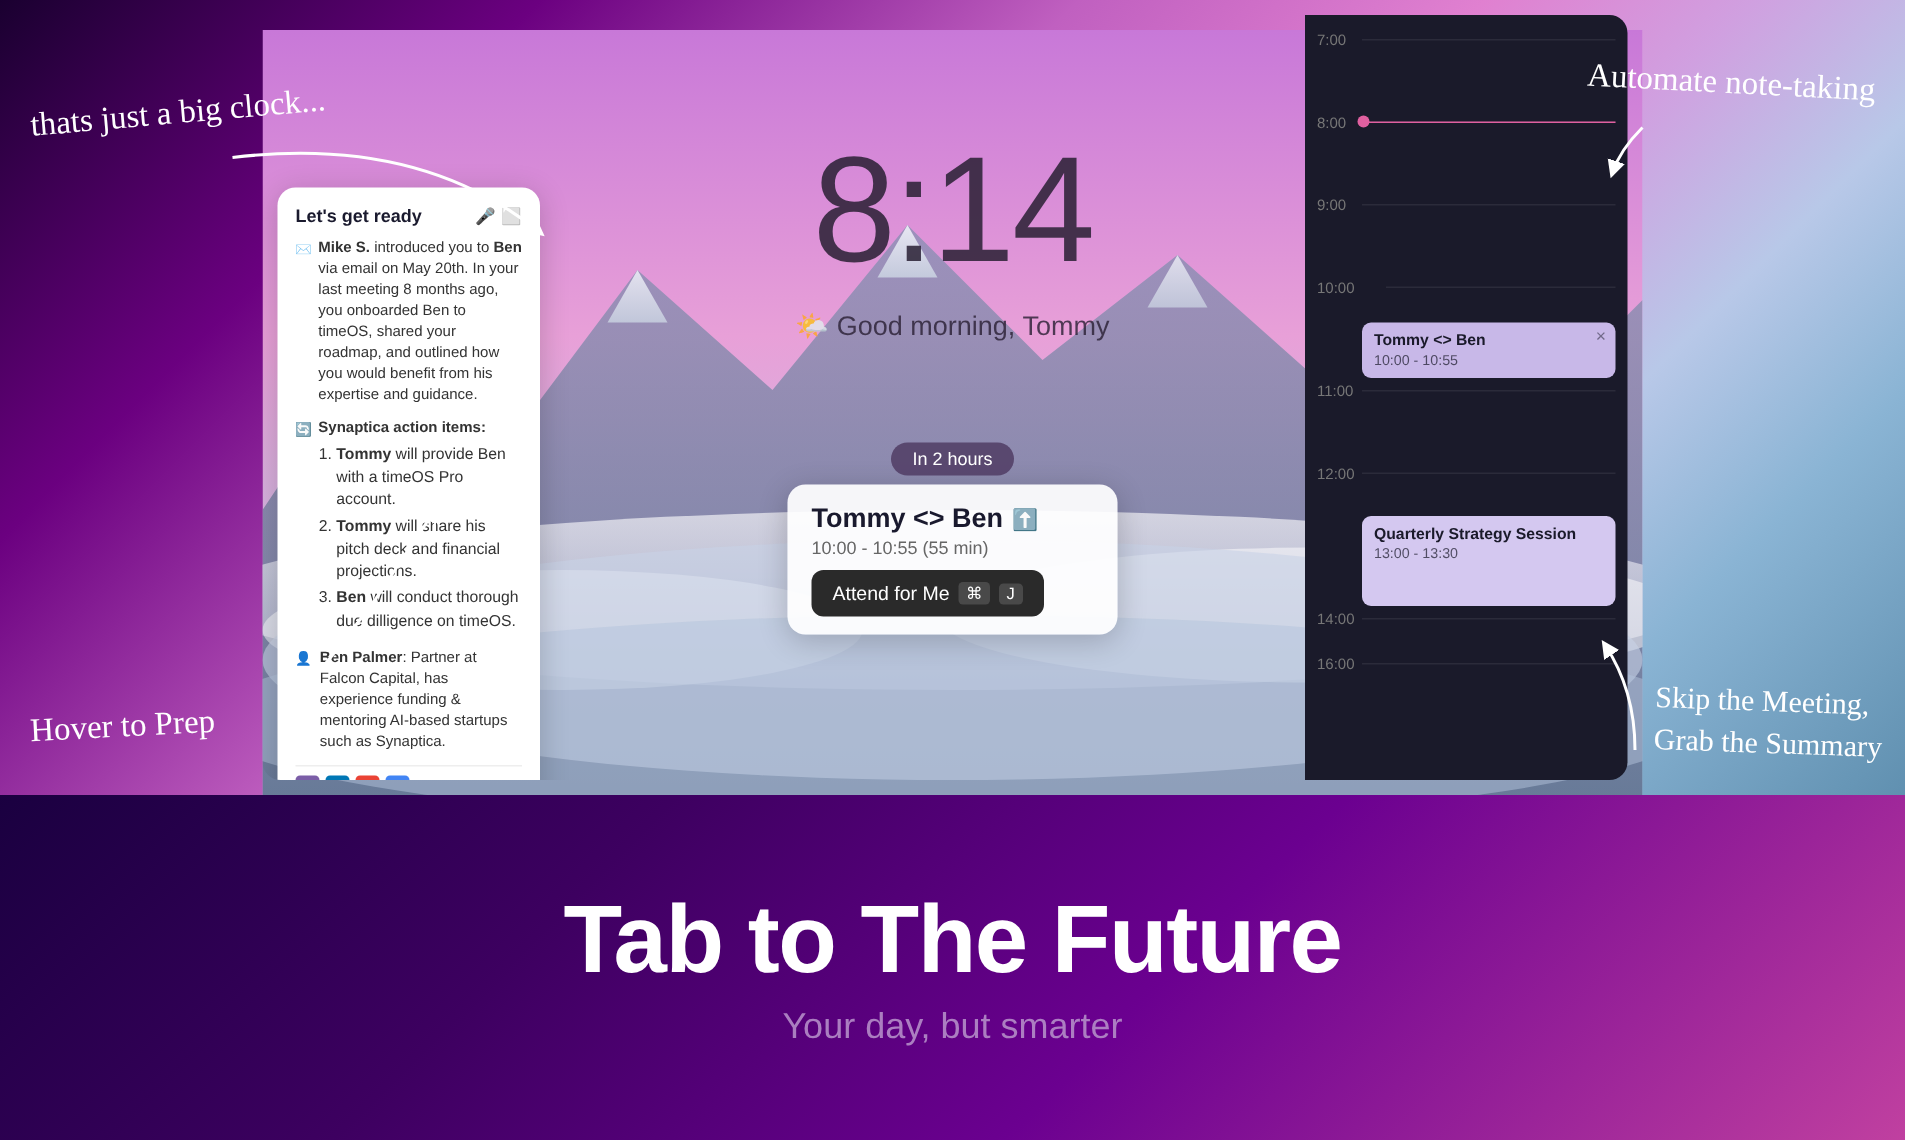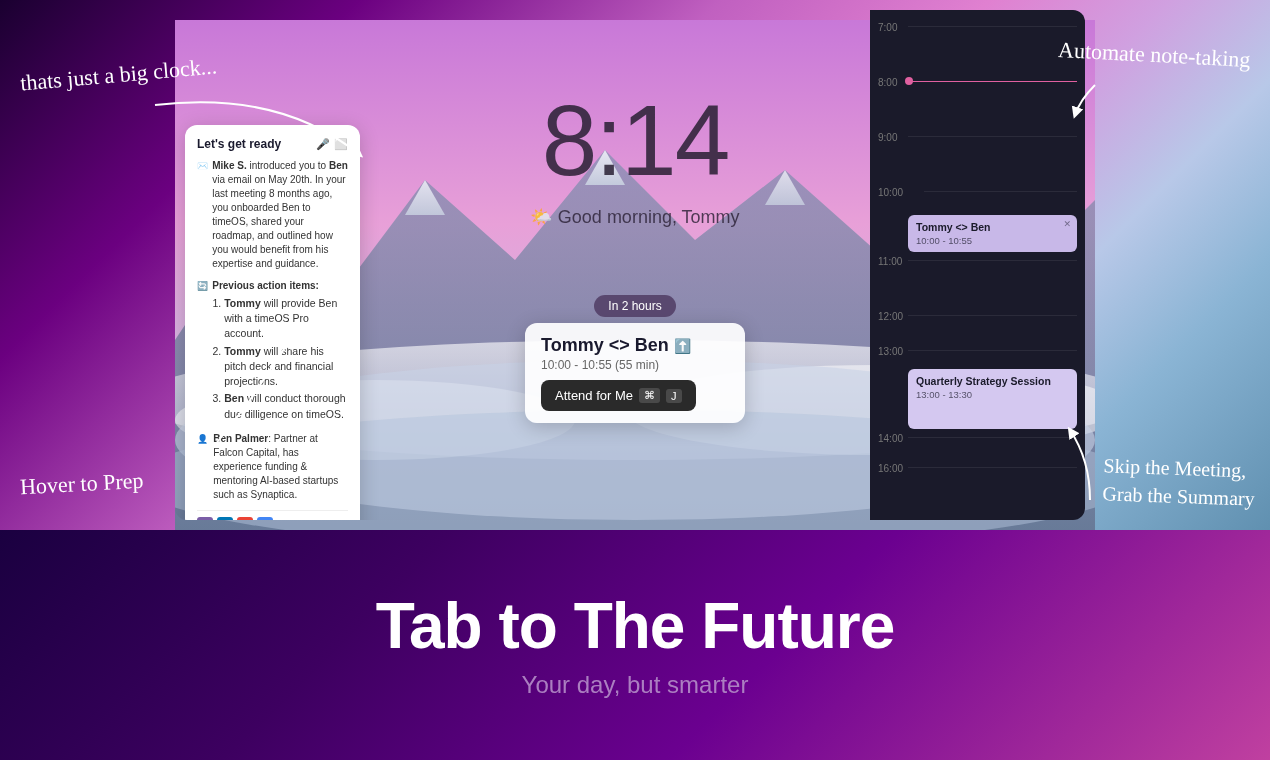--- a/index.html
+++ b/index.html
@@ -525,21 +525,21 @@
             <span style="font-size:10px;line-height:1.4;color:#333;">
               <b>Mike S.</b> introduced you to <b>Ben</b> via email on May 20th. In your last meeting 8 months ago, you onboarded Ben to timeOS, shared your roadmap, and outlined how you would benefit from his expertise and guidance.
             </span>
           </div>
         </div>
 
         <div class="prep-section">
           <div style="display:flex;gap:4px;align-items:flex-start;">
             <span style="font-size:9px;margin-top:1px;">🔄</span>
             <div>
-              <div style="font-size:10px;font-weight:600;margin-bottom:3px;">Previous action items:</div>
+              <div style="font-size:10px;font-weight:600;margin-bottom:3px;">Synaptica action items:</div>
               <ol class="action-list">
                 <li><b>Tommy</b> will provide Ben with a timeOS Pro account.</li>
                 <li><b>Tommy</b> will share his pitch deck and financial projections.</li>
                 <li><b>Ben</b> will conduct thorough due dilligence on timeOS.</li>
               </ol>
             </div>
           </div>
         </div>
 
         <div class="prep-section partner-section">
@@ -593,24 +593,20 @@
           <span class="cal-time-label">11:00</span>
           <div class="cal-line"></div>
         </div>
 
         <div class="cal-time-row" style="height:35px;">
           <span class="cal-time-label">12:00</span>
           <div class="cal-line"></div>
         </div>
 
         <div style="position:relative;">
-          <div class="cal-time-row" style="height:25px;">
-            <span class="cal-time-label">13:00</span>
-            <div class="cal-line"></div>
-          </div>
           <div class="cal-event cal-event-lavender" style="margin-top:0;margin-bottom:2px;min-height:60px;">
             <div class="cal-event-title">Quarterly Strategy Session</div>
             <div class="cal-event-time">13:00 - 13:30</div>
           </div>
         </div>
 
         <div class="cal-time-row" style="height:30px;">
           <span class="cal-time-label">14:00</span>
           <div class="cal-line"></div>
         </div>

